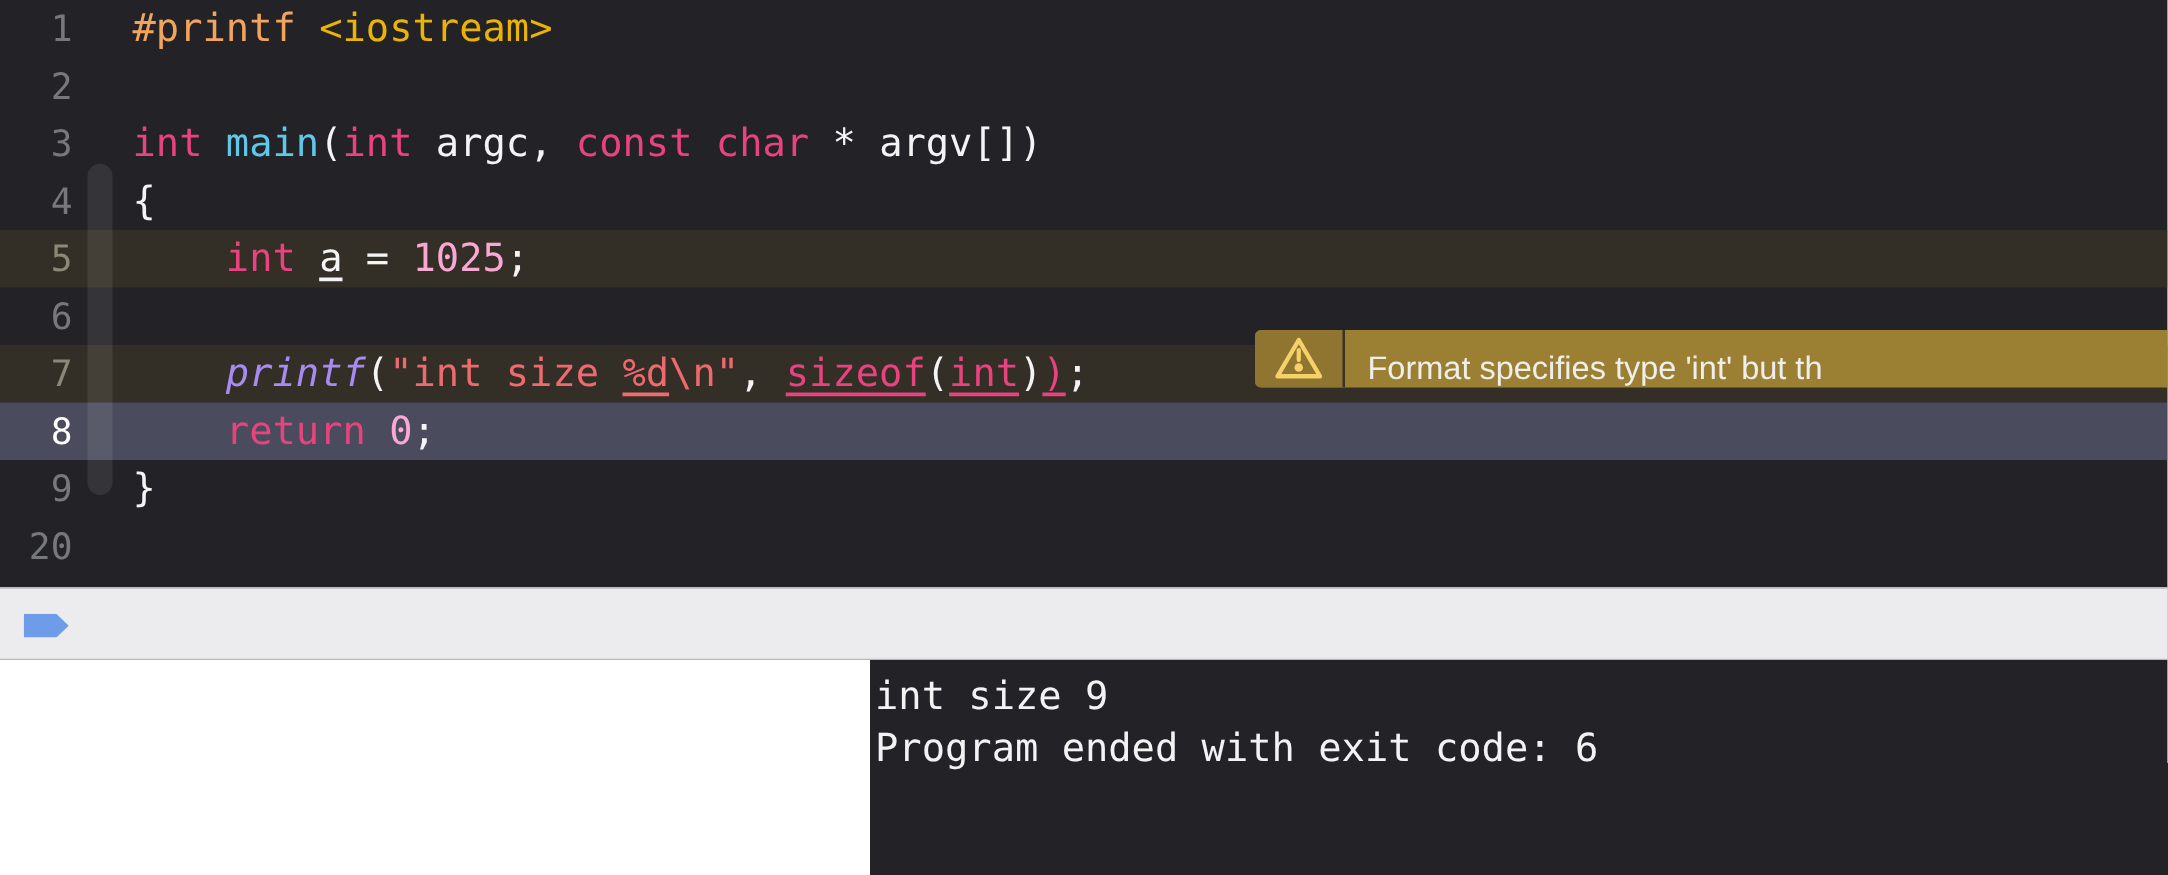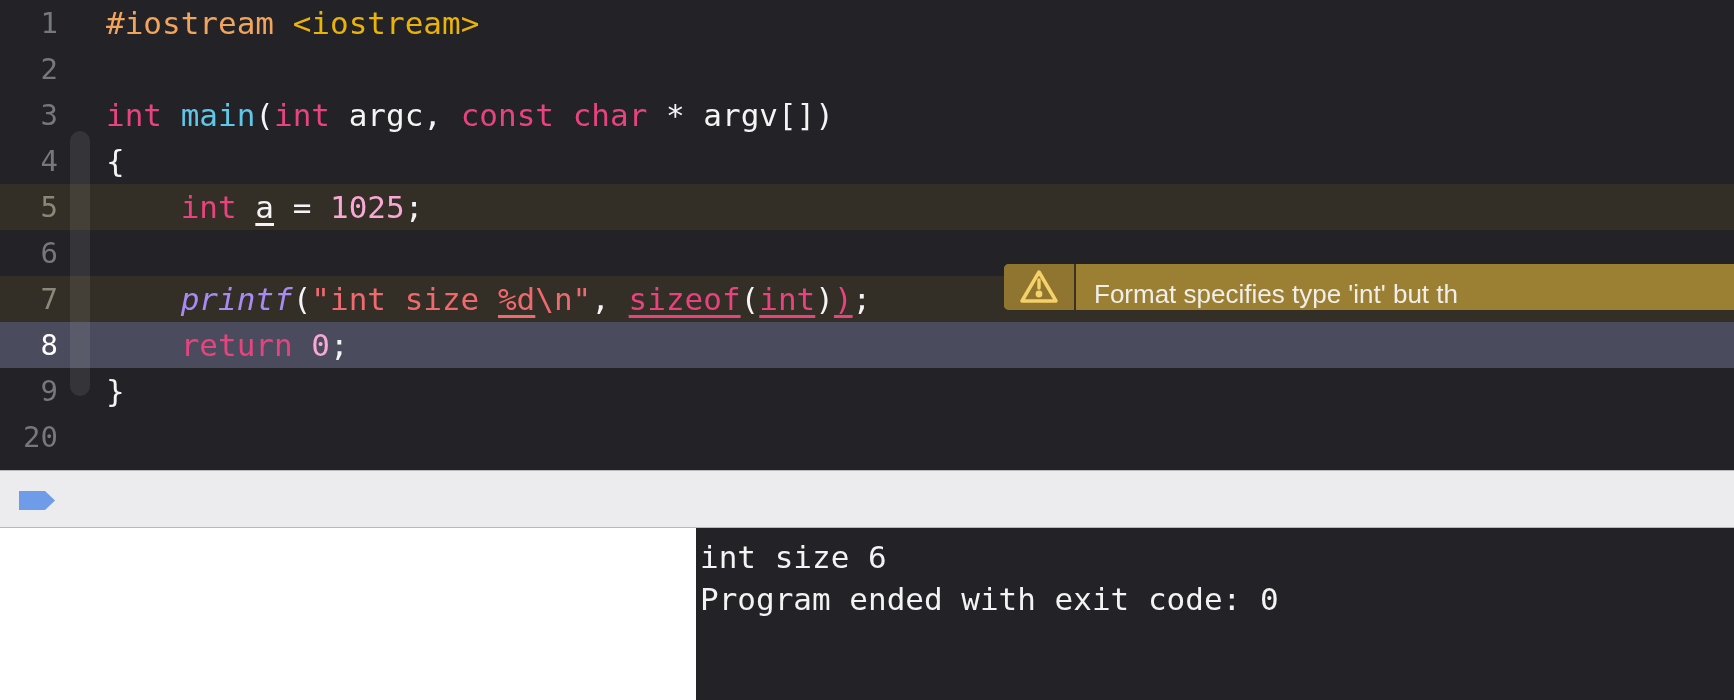--- a/index.html
+++ b/index.html
@@ -166,21 +166,21 @@
   .console-line:first-child { padding-top: 8px; }
 </style>
 </head>
 <body>
 
 <div id="app">
 
   <div class="editor">
     <div class="fold-bar"></div>
     <div id="code-lines">
-        <div class="code-line"><span class="gutter-num">1</span><span class="code-text"><span class="t-pre">#iostream</span><span class="t-plain"> </span><span class="t-hdr">&lt;iostream&gt;</span></span></div>
+        <div class="code-line"><span class="gutter-num">1</span><span class="code-text"><span class="t-pre">#printf</span><span class="t-plain"> </span><span class="t-hdr">&lt;iostream&gt;</span></span></div>
         <div class="code-line"><span class="gutter-num">2</span><span class="code-text"></span></div>
         <div class="code-line"><span class="gutter-num">3</span><span class="code-text"><span class="t-kw">int</span><span class="t-plain"> </span><span class="t-fn">main</span><span class="t-plain">(</span><span class="t-kw">int</span><span class="t-plain"> argc, </span><span class="t-kw">const</span><span class="t-plain"> </span><span class="t-kw">char</span><span class="t-plain"> * argv[])</span></span></div>
         <div class="code-line"><span class="gutter-num">4</span><span class="code-text"><span class="t-plain">{</span></span></div>
         <div class="code-line hl-warn"><span class="gutter-num">5</span><span class="code-text"><span class="t-plain">    </span><span class="t-kw">int</span><span class="t-plain"> </span><span class="t-plain u-line">a</span><span class="t-plain"> = </span><span class="t-num">1025</span><span class="t-plain">;</span></span></div>
         <div class="code-line"><span class="gutter-num">6</span><span class="code-text"></span></div>
         <div class="code-line hl-warn"><span class="gutter-num">7</span><span class="code-text"><span class="t-plain">    </span><span class="t-call">printf</span><span class="t-plain">(</span><span class="t-str">"int size </span><span class="t-str u-line">%d</span><span class="t-str">\n"</span><span class="t-plain">, </span><span class="t-macro u-line">sizeof</span><span class="t-plain">(</span><span class="t-kw u-line">int</span><span class="t-plain">)</span><span class="t-macro u-line">)</span><span class="t-plain">;</span></span></div>
         <div class="code-line hl-cursor"><span class="gutter-num">8</span><span class="code-text"><span class="t-plain">    </span><span class="t-kw">return</span><span class="t-plain"> </span><span class="t-num">0</span><span class="t-plain">;</span></span></div>
         <div class="code-line"><span class="gutter-num">9</span><span class="code-text"><span class="t-plain">}</span></span></div>
         <div class="code-line"><span class="gutter-num">20</span><span class="code-text"></span></div>
       </div>
@@ -200,18 +200,18 @@
   <div class="debug-bar">
     <svg class="flag-icon" viewBox="0 0 36 19">
       <path d="M0 0 H26 L36 9.5 L26 19 H0 Z" fill="#6f9ce8"></path>
     </svg>
   </div>
 
   <div class="variables-pane"></div>
 
   <div class="console-pane">
     <div id="console-lines">
-        <div class="console-line">int size 6</div>
-        <div class="console-line">Program ended with exit code: 0</div>
+        <div class="console-line">int size 9</div>
+        <div class="console-line">Program ended with exit code: 6</div>
       </div>
   </div>
 
 </div>
 
 </body></html>

